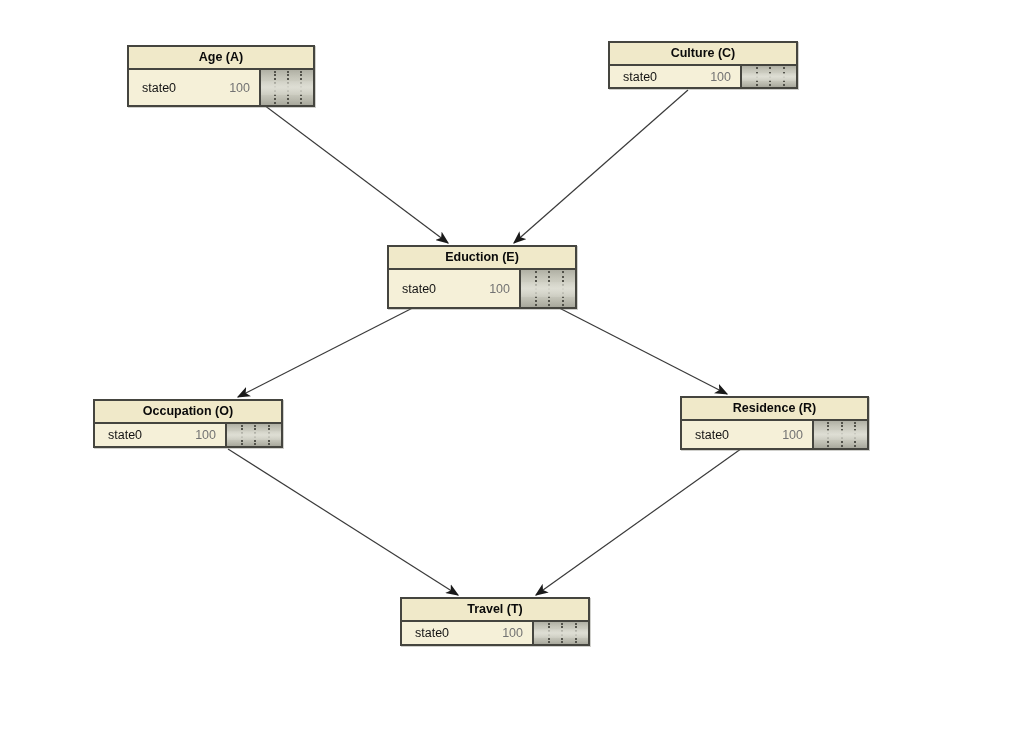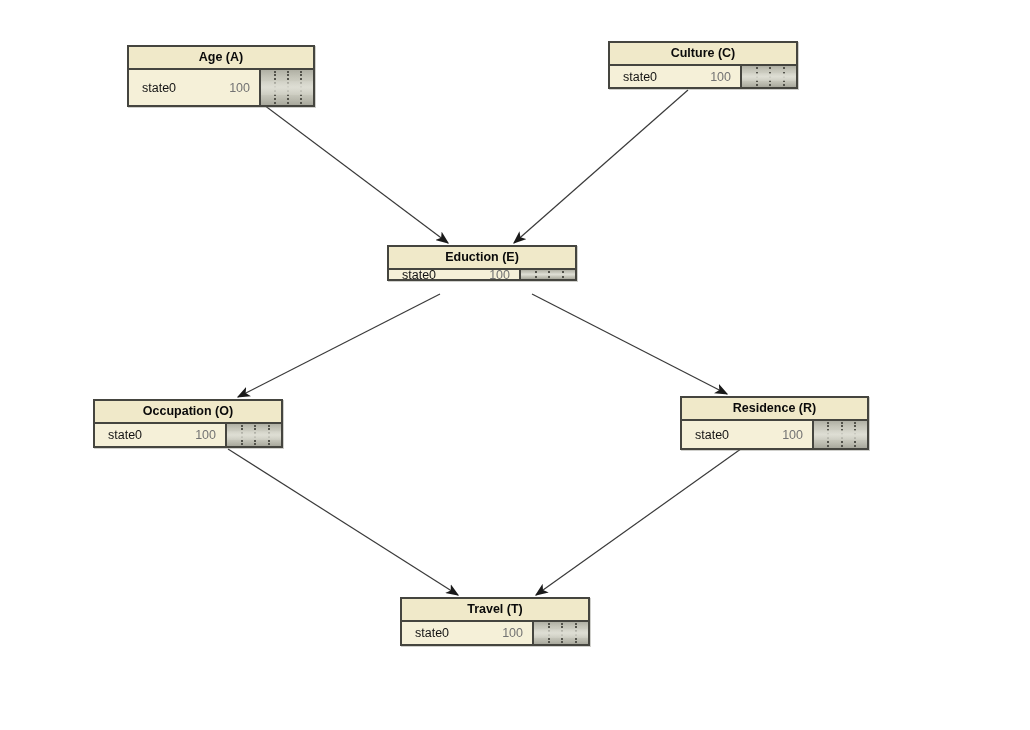--- a/index.html
+++ b/index.html
@@ -132,21 +132,21 @@
         <span class="bn-state-value">100</span>
       </div>
       <div class="bn-bar-sec">
         <div class="bn-tick" style="left:25%"></div>
         <div class="bn-tick" style="left:50%"></div>
         <div class="bn-tick" style="left:75%"></div>
         <div class="bn-bar-shine"></div>
       </div>
     </div>
   </div>
-    <div class="bn-node" style="left: 387px; top: 245px; width: 190px; height: 36px;">
+    <div class="bn-node" style="left: 387px; top: 245px; width: 190px; height: 64px;">
     <div class="bn-title">Eduction (E)</div>
     <div class="bn-staterow">
       <div class="bn-label-sec">
         <span class="bn-state-label">state0</span>
         <span class="bn-state-value">100</span>
       </div>
       <div class="bn-bar-sec">
         <div class="bn-tick" style="left:25%"></div>
         <div class="bn-tick" style="left:50%"></div>
         <div class="bn-tick" style="left:75%"></div>

